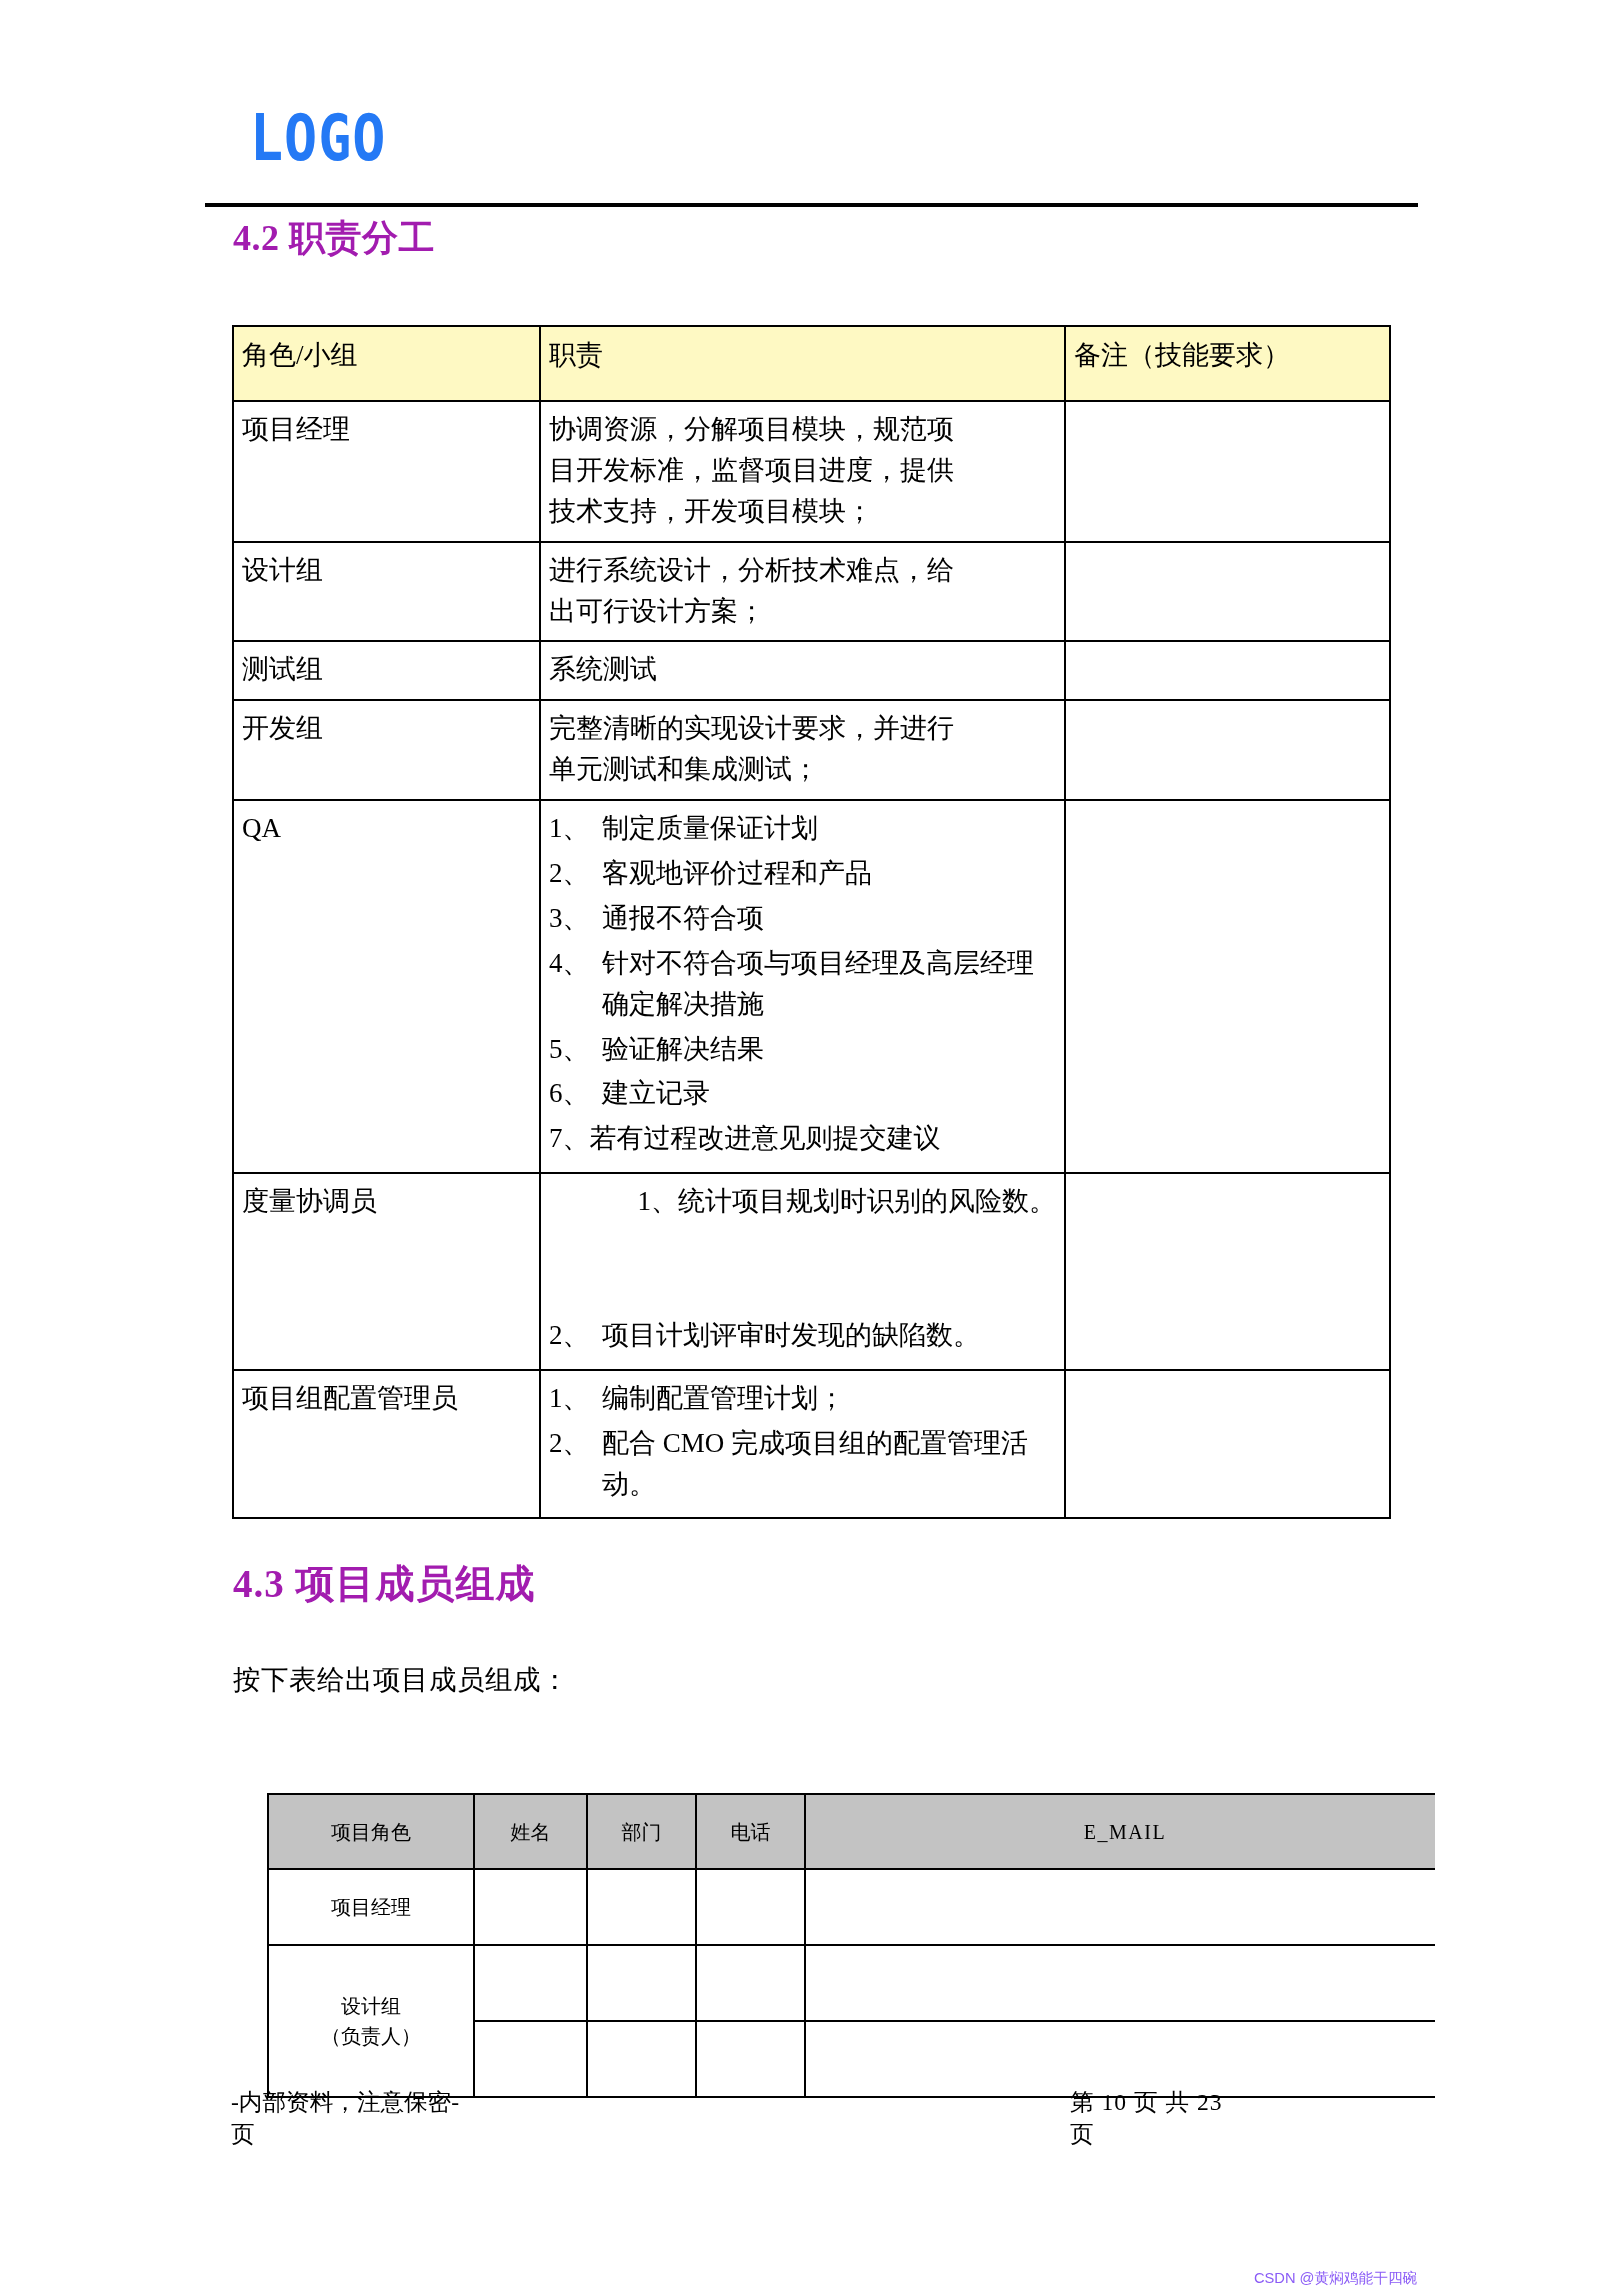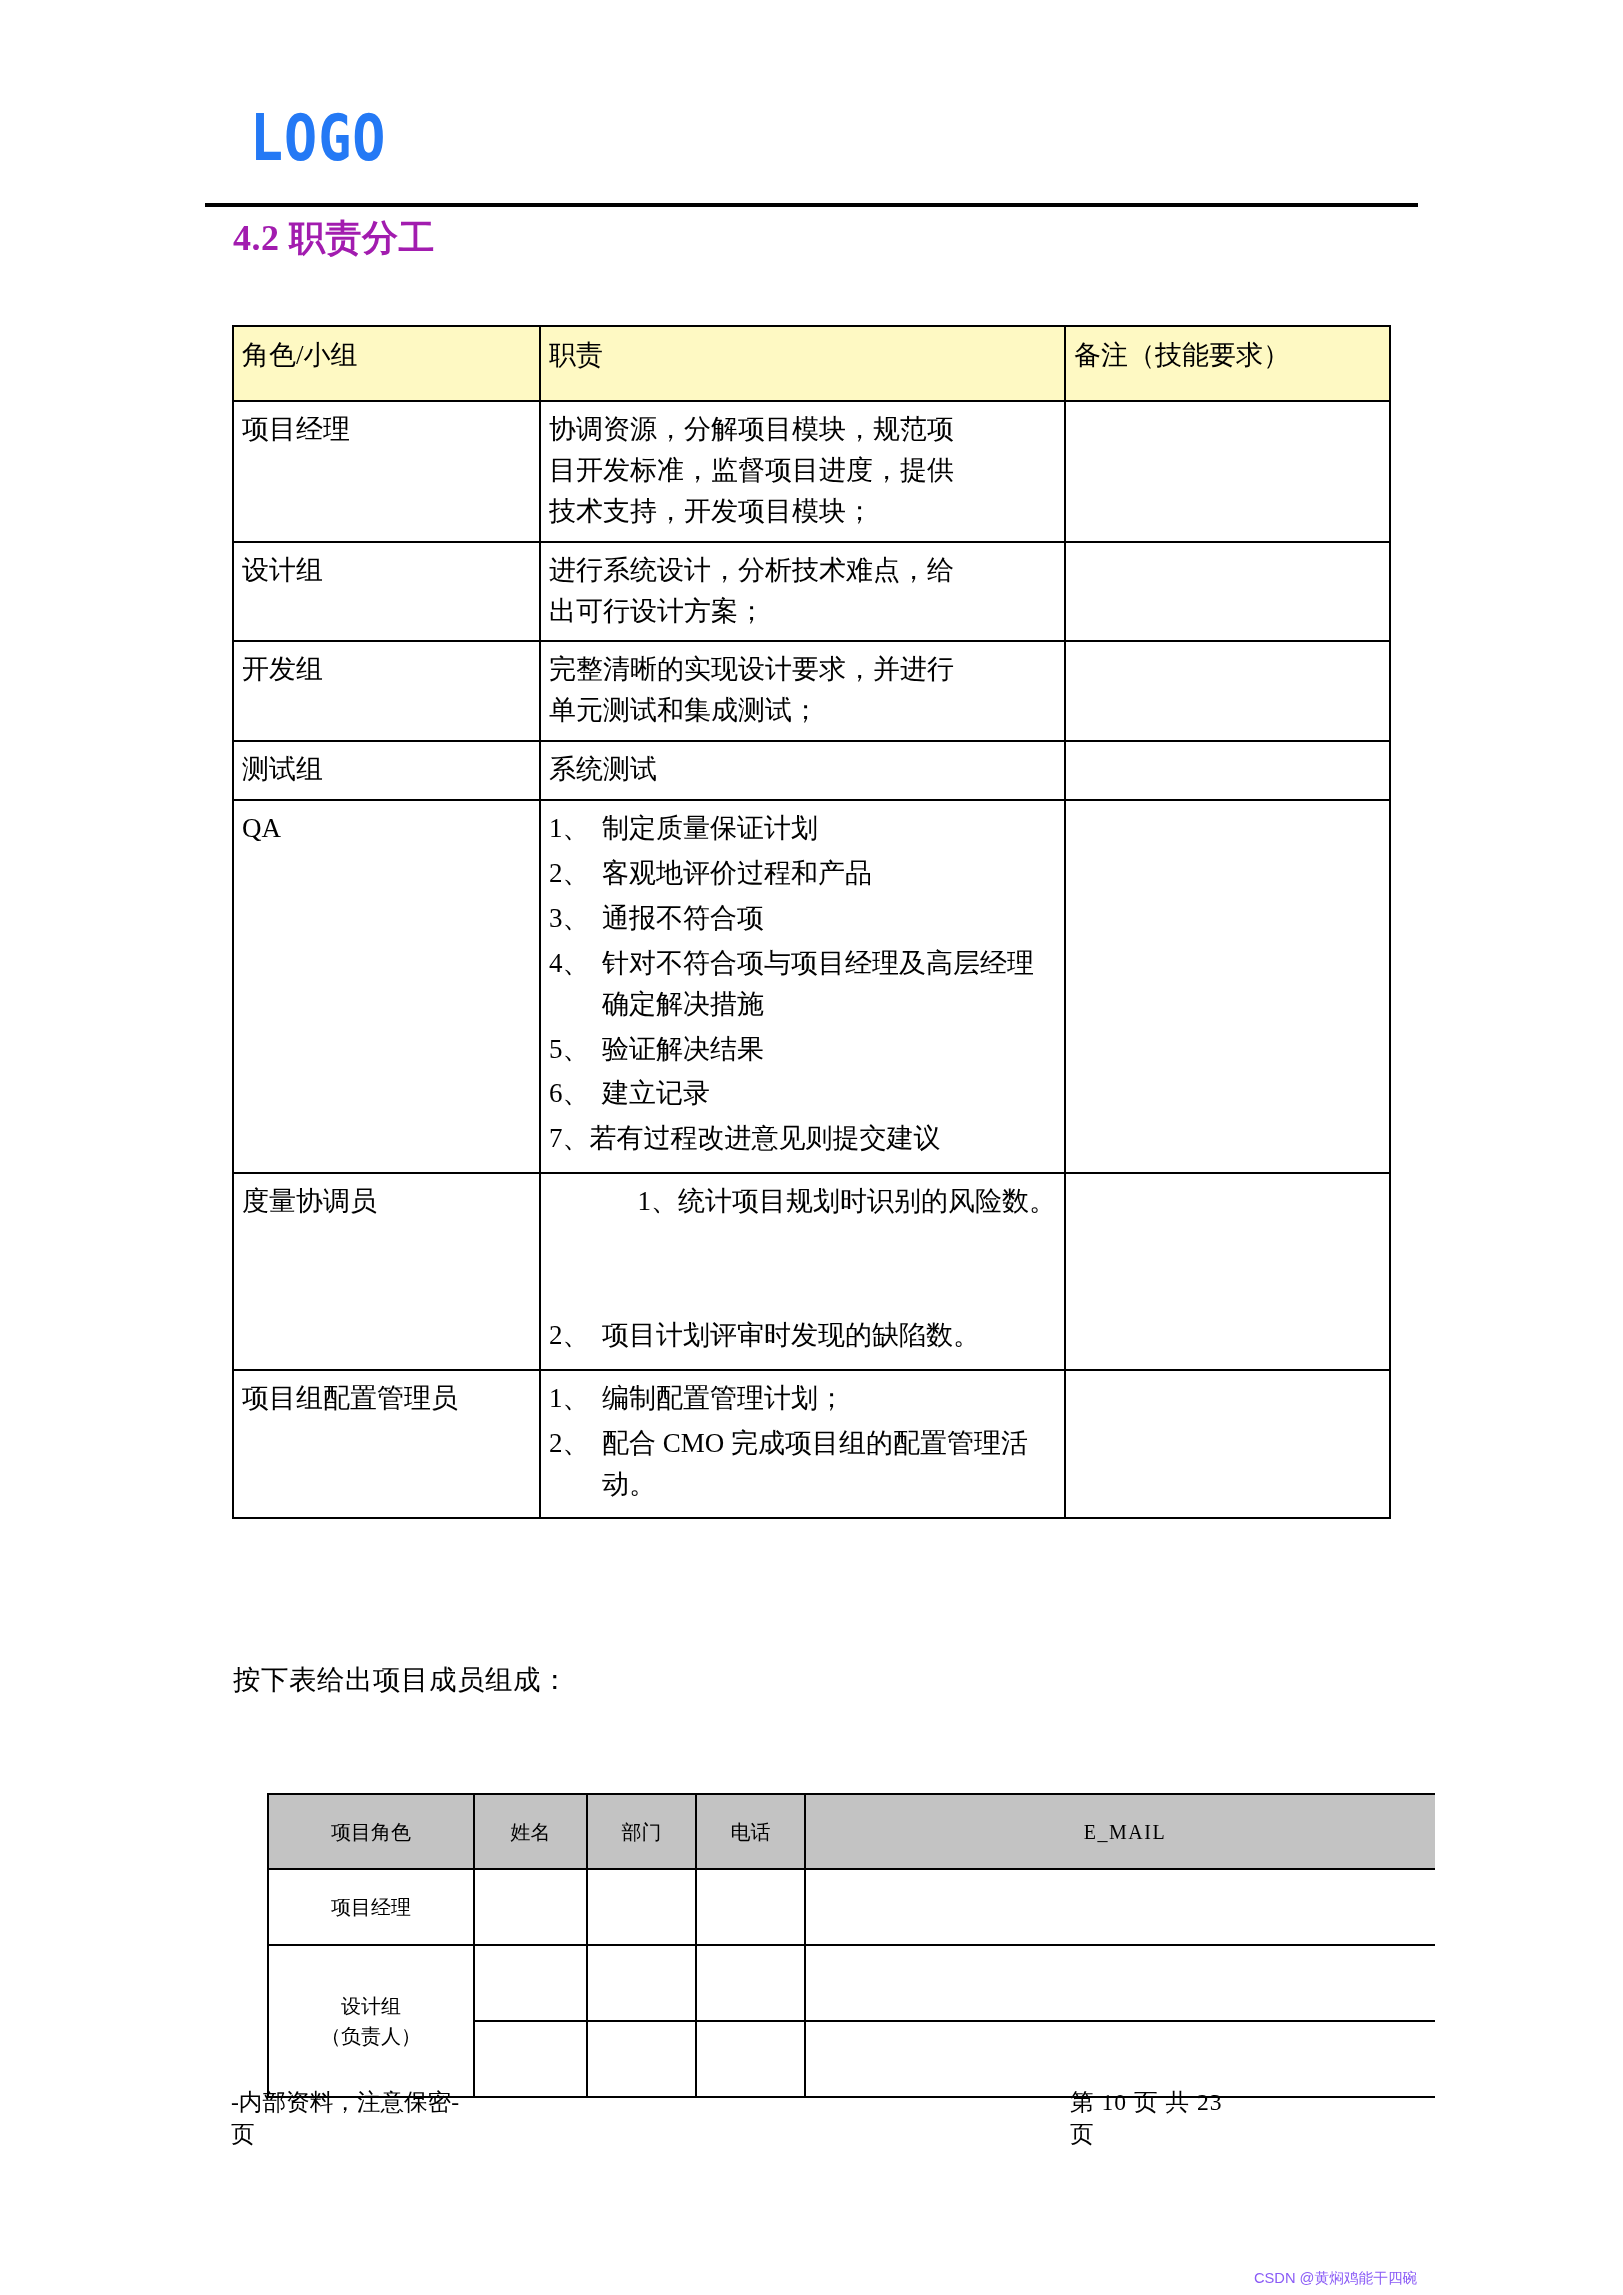--- a/index.html
+++ b/index.html
@@ -227,35 +227,35 @@
         <td>
           <div class="plain-lines">
             <div>进行系统设计，分析技术难点，给</div>
             <div>出可行设计方案；</div>
           </div>
         </td>
         <td></td>
       </tr>
 
       <tr>
+        <td>测试组</td>
+        <td>
+          <div class="plain-lines">
+            <div>系统测试</div>
+          </div>
+        </td>
+        <td></td>
+      </tr>
+
+      <tr>
         <td>开发组</td>
         <td>
           <div class="plain-lines">
             <div>完整清晰的实现设计要求，并进行</div>
             <div>单元测试和集成测试；</div>
-          </div>
-        </td>
-        <td></td>
-      </tr>
-
-      <tr>
-        <td>测试组</td>
-        <td>
-          <div class="plain-lines">
-            <div>系统测试</div>
           </div>
         </td>
         <td></td>
       </tr>
 
       <tr>
         <td>QA</td>
         <td>
           <ul class="numlist">
             <li><span class="num">1、</span><span>制定质量保证计划</span></li>
@@ -287,20 +287,21 @@
           <ul class="numlist">
             <li><span class="num">1、</span><span>编制配置管理计划；</span></li>
             <li><span class="num">2、</span><span>配合 CMO 完成项目组的配置管理活动。</span></li>
           </ul>
         </td>
         <td></td>
       </tr>
     </tbody>
   </table>
 
+  <div class="h2" id="heading-43">4.3 项目成员组成</div>
   <div class="body-para">按下表给出项目成员组成：</div>
 
   <table class="tbl" id="table-members">
     <colgroup>
       <col class="m-col-role">
         <col class="m-col-name">
         <col class="m-col-dept">
         <col class="m-col-tel">
         <col class="m-col-mail">
     </colgroup>

